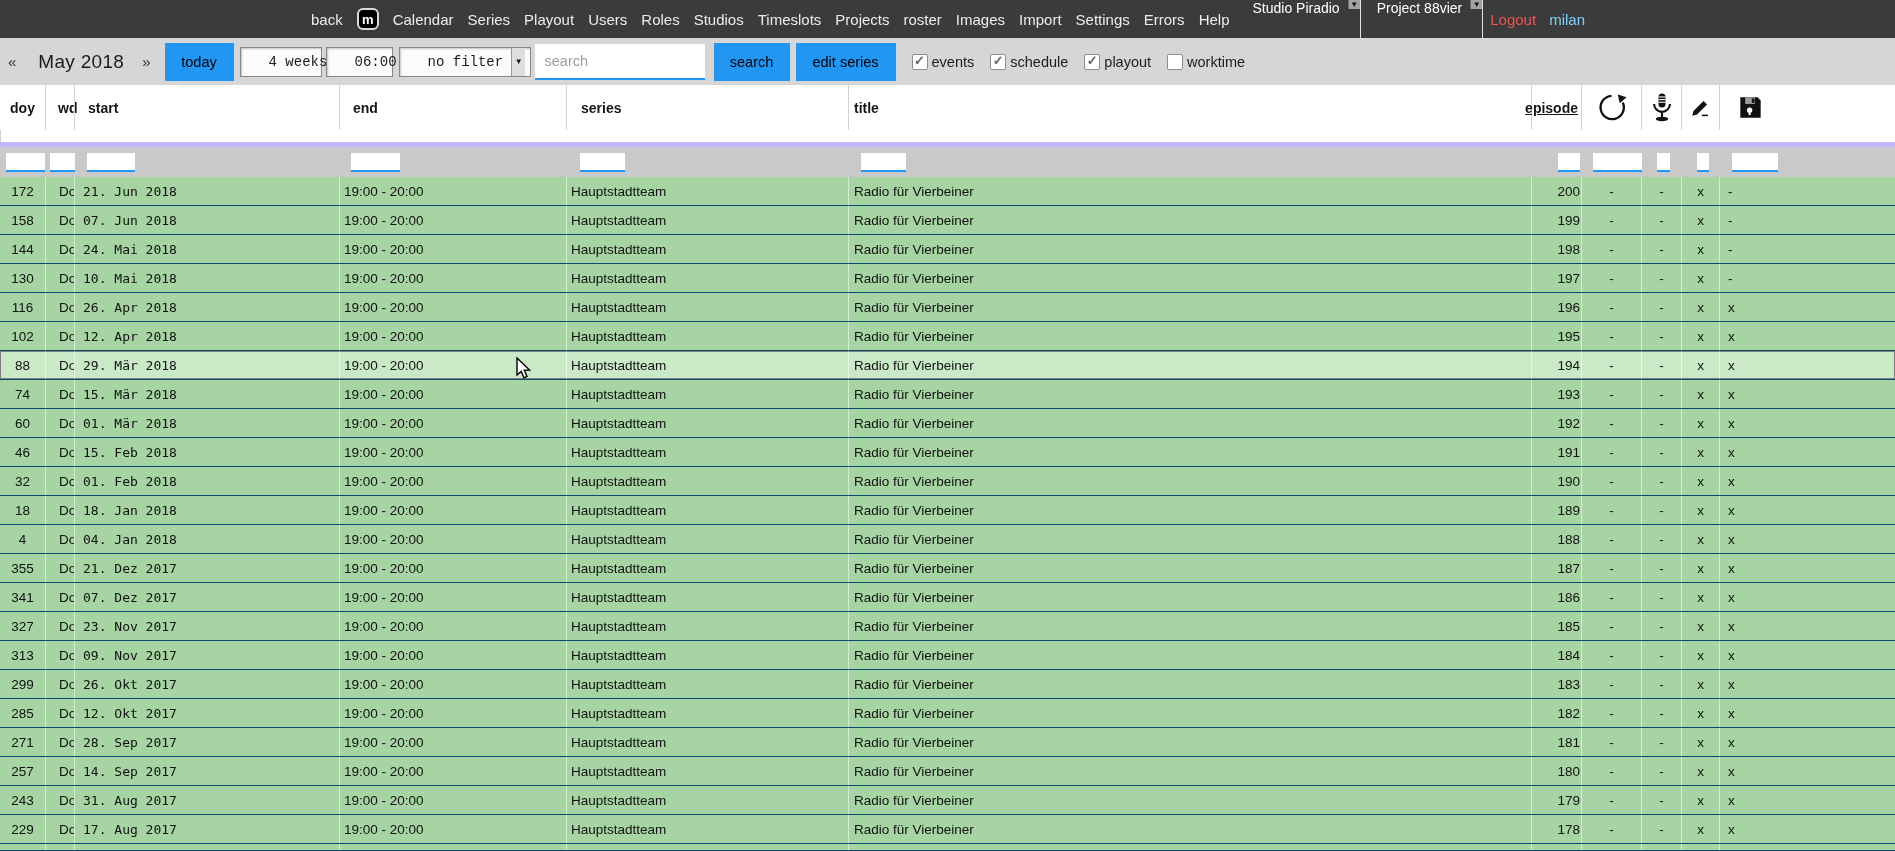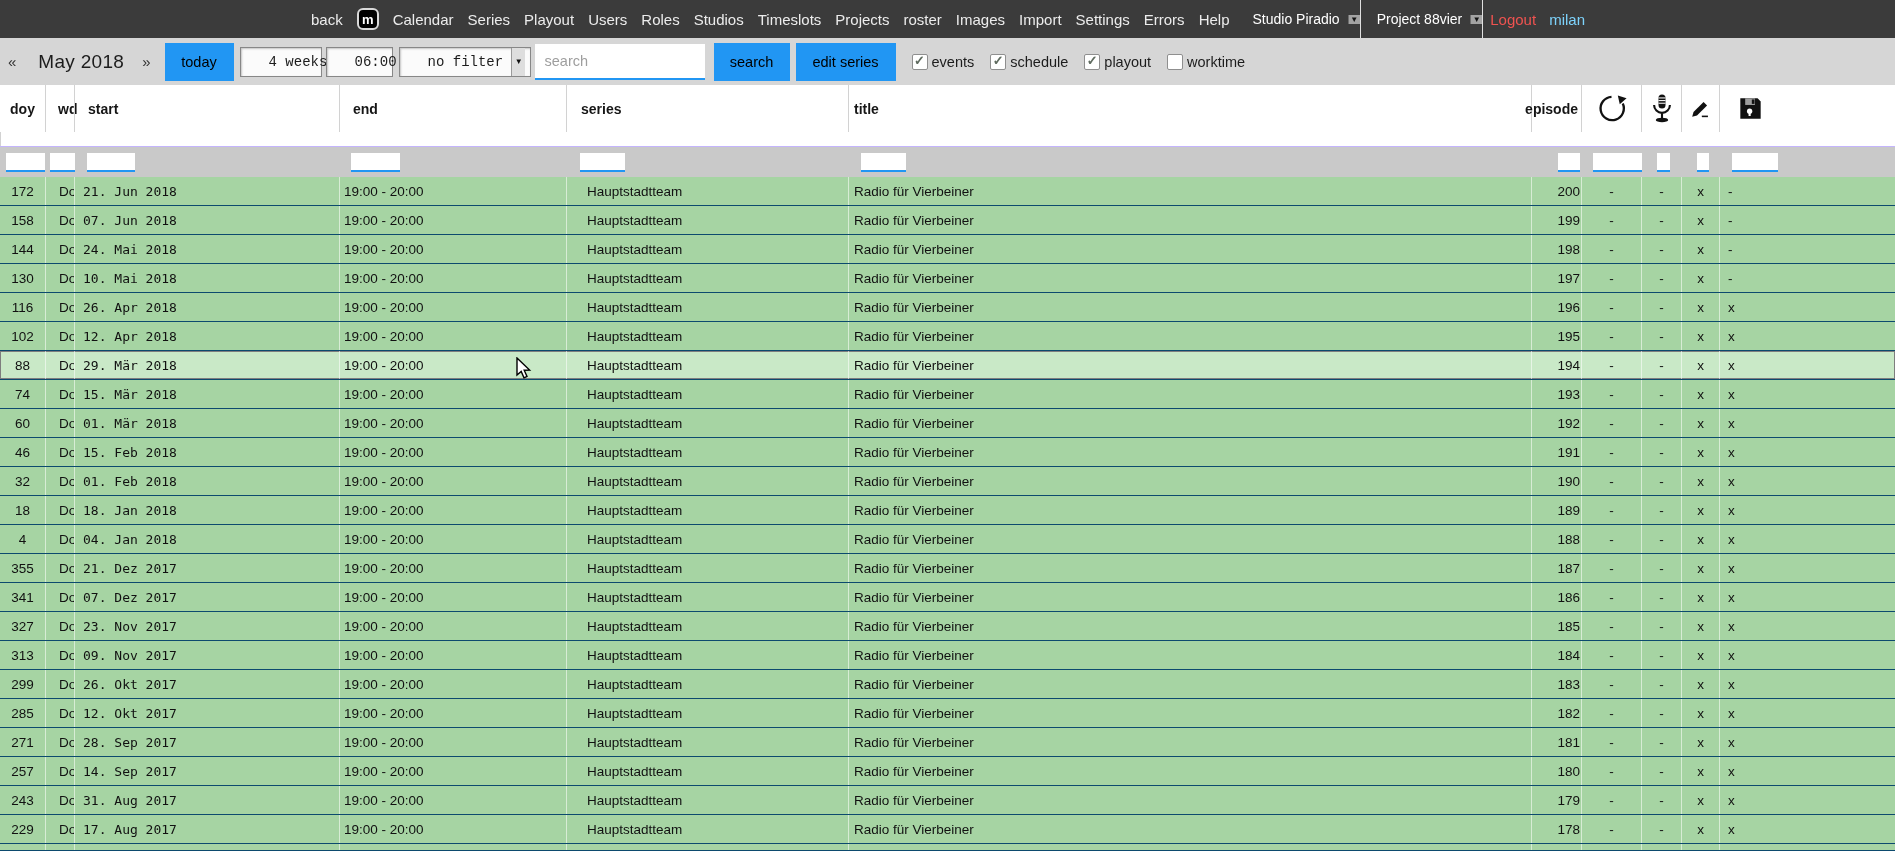--- a/index.html
+++ b/index.html
@@ -3,21 +3,21 @@
 <meta charset="utf-8">
 <style>
   * { box-sizing: border-box; margin: 0; padding: 0; }
   html,body { width:1895px; height:851px; overflow:hidden; }
   body { font-family:"Liberation Sans", sans-serif; position:relative; background:#fff; }
 
   
   .topbar { height:38px; background:#3b3b3b; display:flex; align-items:center; justify-content:center; color:#ececec; font-size:15px; }
   .topbar .menu-item { padding:0 7px; cursor:pointer; white-space:nowrap; }
   .logo-badge { width:22px; height:22px; background:#000; border:2px solid #d9d9d9; border-radius:6px; color:#fff; font-weight:bold; font-size:13px; display:flex; align-items:center; justify-content:center; margin:0 7px; }
-  .tb-select { display:flex; align-items:center; height:38px; margin-left:6px; border-right:1px solid #e0e0e0; cursor:pointer; }
+  .tb-select { display:flex; align-items:flex-start; height:38px; margin-left:6px; border-right:1px solid #e0e0e0; cursor:pointer; }
   .tb-select .tb-sel-label { display:flex; align-items:center; padding:0 8px 0 10px; font-size:14px; color:#fff; }
   .tb-select .tb-strip { width:12px; background:#a2a2a2; display:flex; align-items:center; justify-content:center; color:#111; font-size:8px; border-left:1px solid #6d6d6d; }
   .logout { color:#ef5350; padding:0 8px 0 16px; cursor:pointer; }
   .username { color:#7dd3fc; padding:0 6px; }
 
   
   .toolbar { height:47px; background:#d6d6d6; display:flex; align-items:center; font-size:14px; color:#1c1c1c; }
   .nav-arrow { font-size:15px; color:#333; cursor:pointer; }
   #prev-arrow { margin-left:8px; }
   .month-label { font-size:19px; margin-left:22px; letter-spacing:.3px; }
@@ -35,50 +35,50 @@
   .btn-search { width:76px; height:38px; margin-left:9px; }
   .btn-edit-series { width:100px; height:38px; margin-left:6px; }
   .cb { display:flex; align-items:center; margin-left:16px; cursor:pointer; }
   .cbbox { width:16px; height:16px; background:#fff; border:1px solid #8f8f8f; border-radius:2px; display:flex; align-items:center; justify-content:center; }
   .cbbox .mark { font-size:13px; color:#5f6b5f; font-weight:bold; visibility:hidden; position:relative; top:-1px; }
   .cb.checked .cbbox .mark { visibility:visible; }
   .cblabel { margin-left:4px; font-size:14.5px; }
 
   
   .grid { display:grid; grid-template-columns:45px 29px 265px 227px 282px 683px 50px 60px 40px 38px 1fr; }
-  .thead { height:62px; background:#fff; border-bottom:1px solid #c4b5fd; font-weight:bold; font-size:14px; color:#161616; }
+  .thead { height:62px; background:#fff; border-bottom:5px solid #c4b5fd; font-weight:bold; font-size:14px; color:#161616; }
   .thead > div { display:flex; align-items:center; border-left:1px solid #d2d2d2; cursor:pointer; }
   .thead > div:first-child { border-left:none; }
   .th-doy { justify-content:center; }
   .th-wd { padding-left:12px; }
   .th-start,.th-end { padding-left:13px; }
   .th-series { padding-left:14px; }
   .th-title { padding-left:5px; }
-  .th-episode { justify-content:flex-end; padding-right:3px; }
+  .th-episode { justify-content:flex-end; padding-right:3px;text-decoration:underline; }
   .th-icon { justify-content:center; }
   .th-floppy { justify-content:flex-start; padding-left:19px; }
 
   .frow { height:30px; background:#c9c9c9; align-items:center; }
   .frow input { height:19px; border:none; border-bottom:2px solid #2196f3; background:#fff; outline:none; font-size:12px; padding:0 2px; font-family:inherit; }
   .fi-doy{margin-left:6px;width:39px;} .fi-wd{margin-left:5px;width:25px;}
   .fi-start{margin-left:13px;width:48px;} .fi-end{margin-left:12px;width:49px;}
   .fi-series{margin-left:14px;width:45px;} .fi-title{margin-left:13px;width:45px;}
   .fi-episode{margin-left:27px;width:22px;} .fi-rep{margin-left:12px;width:49px;}
   .fi-mic{margin-left:16px;width:13px;} .fi-pencil{margin-left:16px;width:12px;}
   .fi-floppy{margin-left:13px;width:46px;}
 
   .trow { height:29px; background:#a6d4a3; border-bottom:1px solid #0c4a6e; font-size:13.5px; color:#111; cursor:pointer; }
   .trow > div { display:flex; align-items:center; border-left:1px solid rgba(255,255,255,.55); overflow:hidden; white-space:nowrap; }
   .trow > div:first-child { border-left:none; }
   .trow.hovered { background:#c9e9c7; box-shadow:inset 0 0 0 1px #7e7e7e; }
   .c-doy { justify-content:center; }
   .c-wd { padding-left:13px; }
   .c-start { padding-left:8px; font-family:"DejaVu Sans Mono", monospace; font-size:13px; }
   .c-end { padding-left:4px; }
-  .c-series { padding-left:20px; }
+  .c-series { padding-left:4px; }
   .c-title { padding-left:5px; }
   .c-episode { justify-content:flex-end; padding-right:1px; }
   .c-rep,.c-mic,.c-pencil { justify-content:center; }
   .c-floppy { padding-left:8px; }
   .partial-row { height:7px; }
 
   .icon-svg { display:block; }
   .cursor { position:absolute; left:515px; top:357px; pointer-events:none; z-index:9; }
 </style>
 </head>

